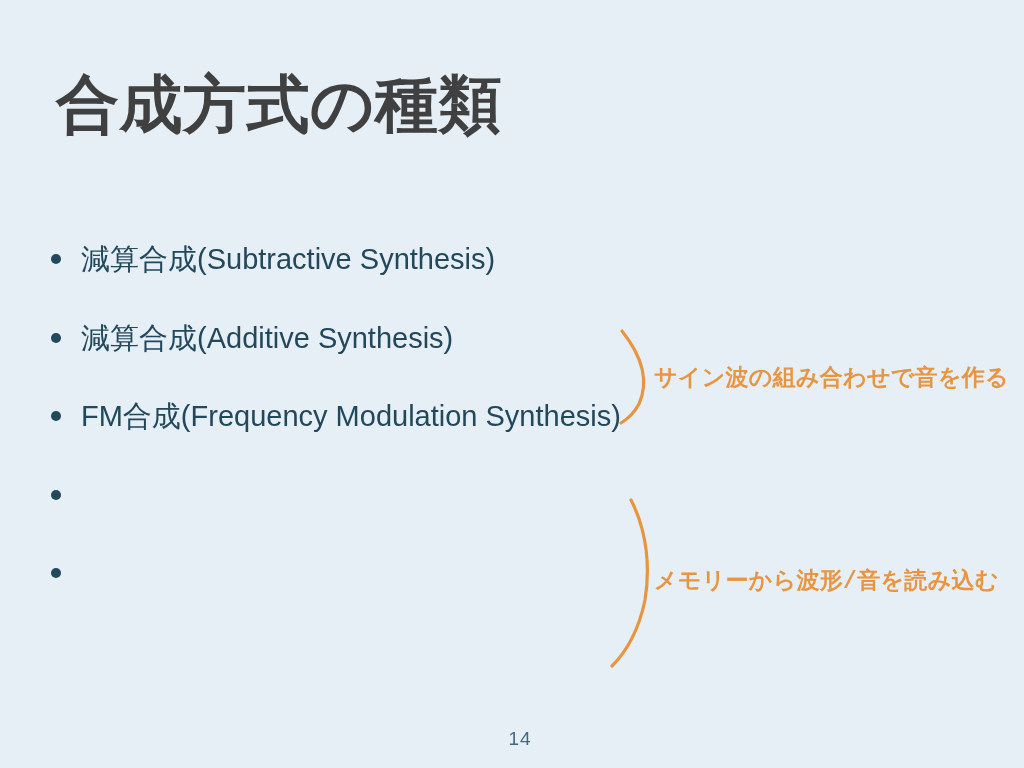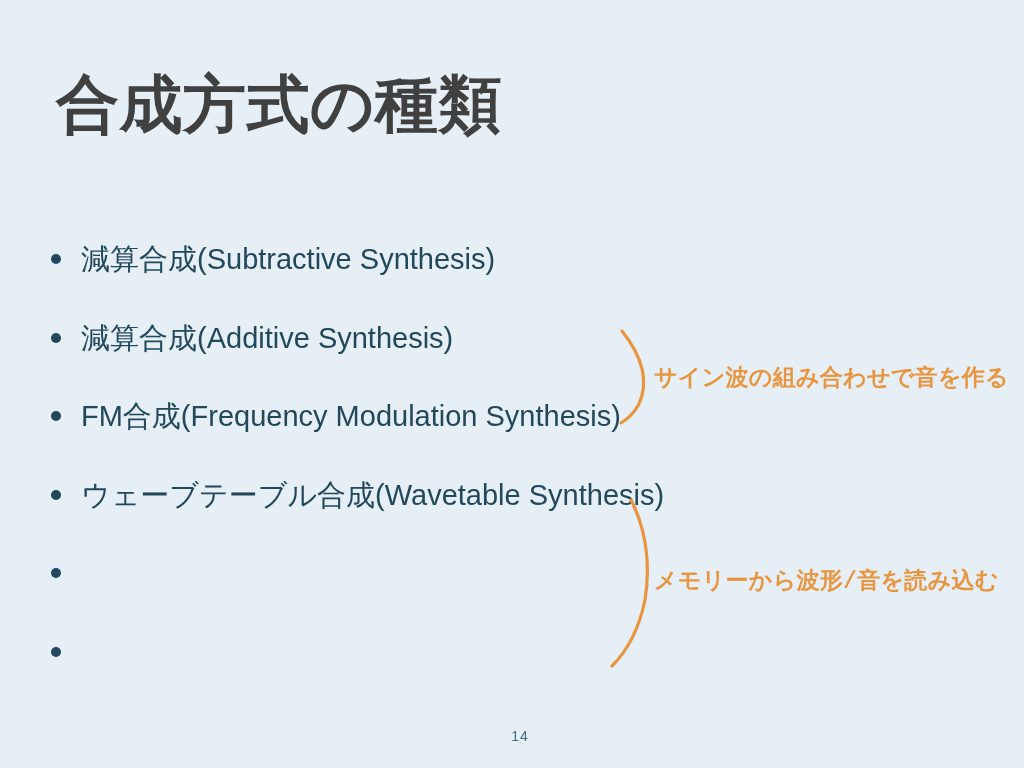--- a/index.html
+++ b/index.html
@@ -99,21 +99,21 @@
     font-family: Liberation Mono, monospace;
   }
 
   
   .page-number {
     position: absolute;
     left: 0;
     right: 0;
     top: 728px;
     text-align: center;
-    font-size: 14px;
+    font-size: 19px;
     color: #3f6b80;
     letter-spacing: 1px;
     margin-left: 16px;
   }
 </style>
 </head>
 <body>
 
 <div class="slide">
 
@@ -127,24 +127,20 @@
     <li class="bullet-item">
       <span class="bullet-dot"></span>
       <span class="bullet-text">減算合成(Additive Synthesis)</span>
     </li>
     <li class="bullet-item">
       <span class="bullet-dot"></span>
       <span class="bullet-text">FM合成(Frequency Modulation Synthesis)</span>
     </li>
     <li class="bullet-item">
       <span class="bullet-dot"></span>
-      <span class="bullet-text">ウェーブテーブル合成(Wavetable Synthesis)</span>
-    </li>
-    <li class="bullet-item">
-      <span class="bullet-dot"></span>
     </li>
     <li class="bullet-item">
       <span class="bullet-dot"></span>
     </li>
   </ul>
 
   <svg class="annotation-layer" viewBox="0 0 1024 768">
     <path d="M 622 331 C 645 360 648 384 639 404 C 633 415 626 420 621 423" fill="none" stroke="#e8953f" stroke-width="3.2" stroke-linecap="round"></path>
     <path d="M 631 500 C 648 533 650 570 645 600 C 638 634 624 654 612 666" fill="none" stroke="#e8953f" stroke-width="3.2" stroke-linecap="round"></path>
   </svg>

